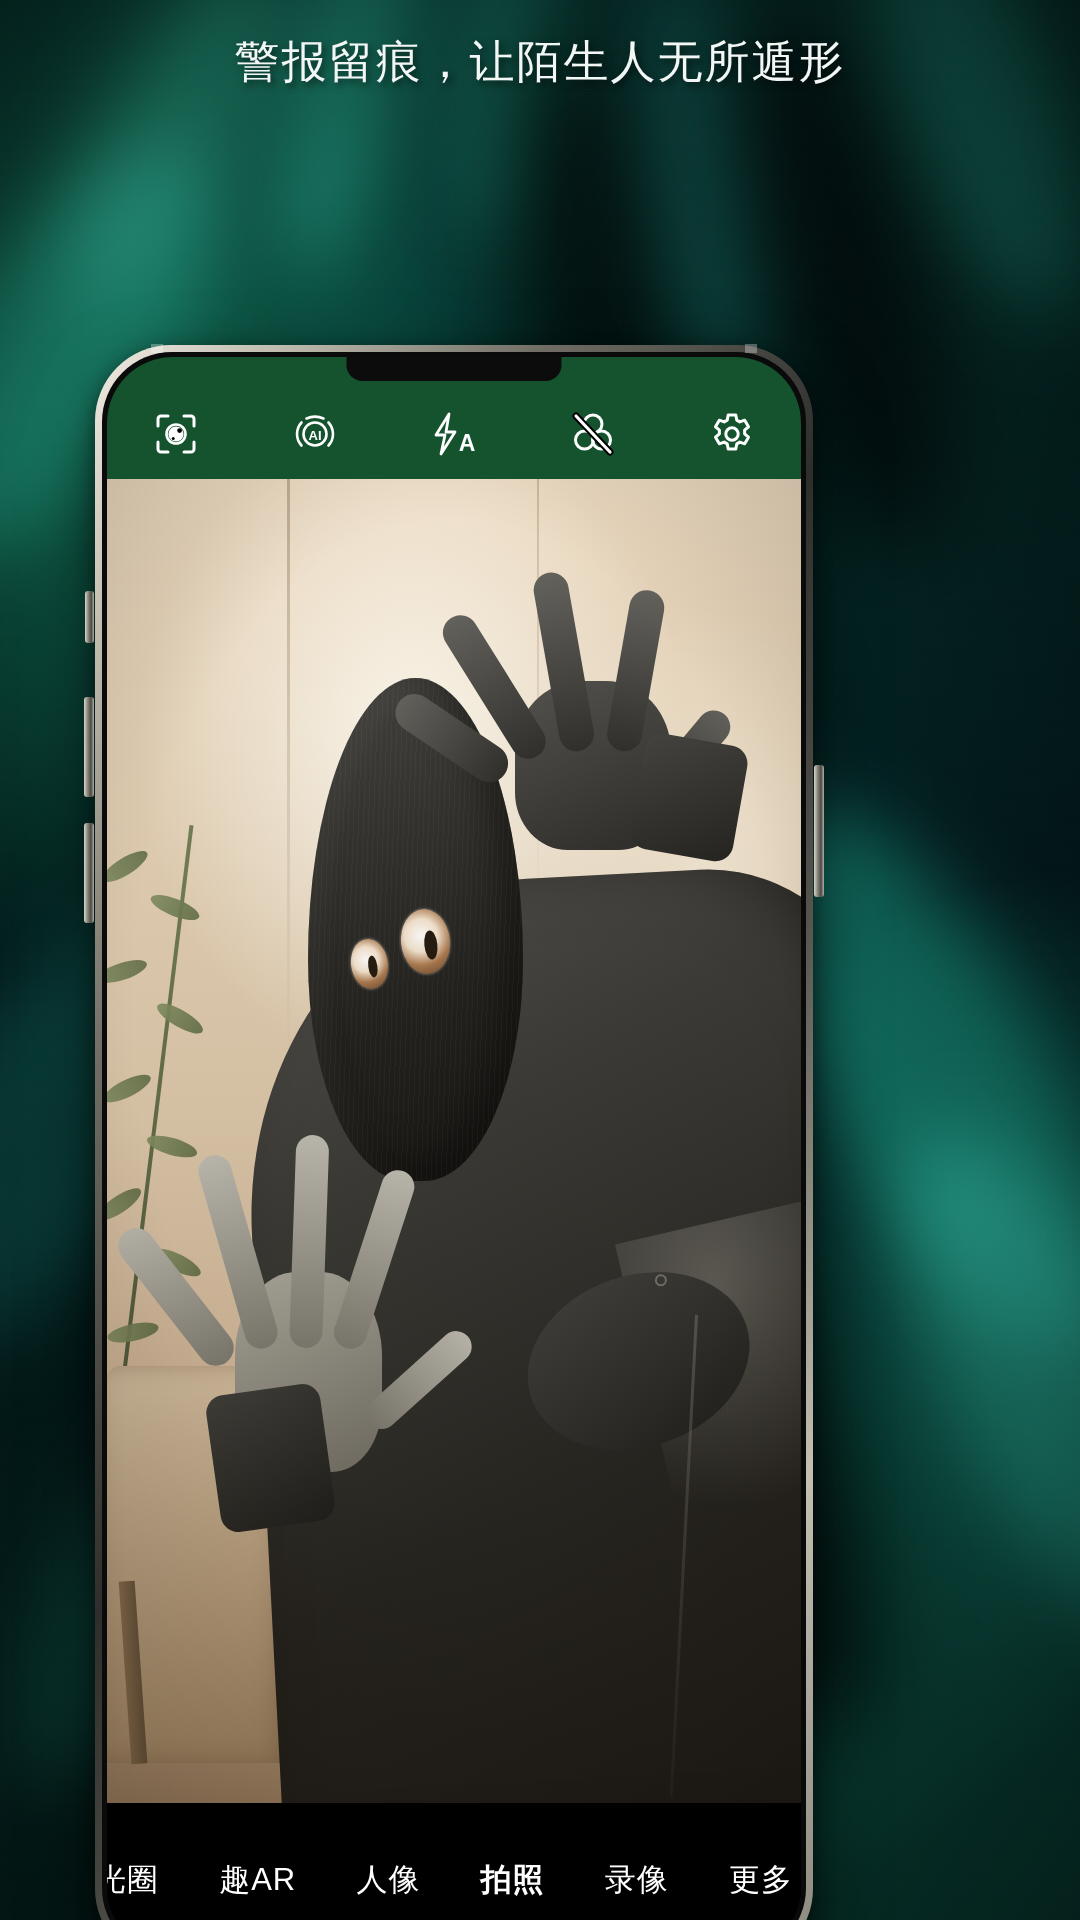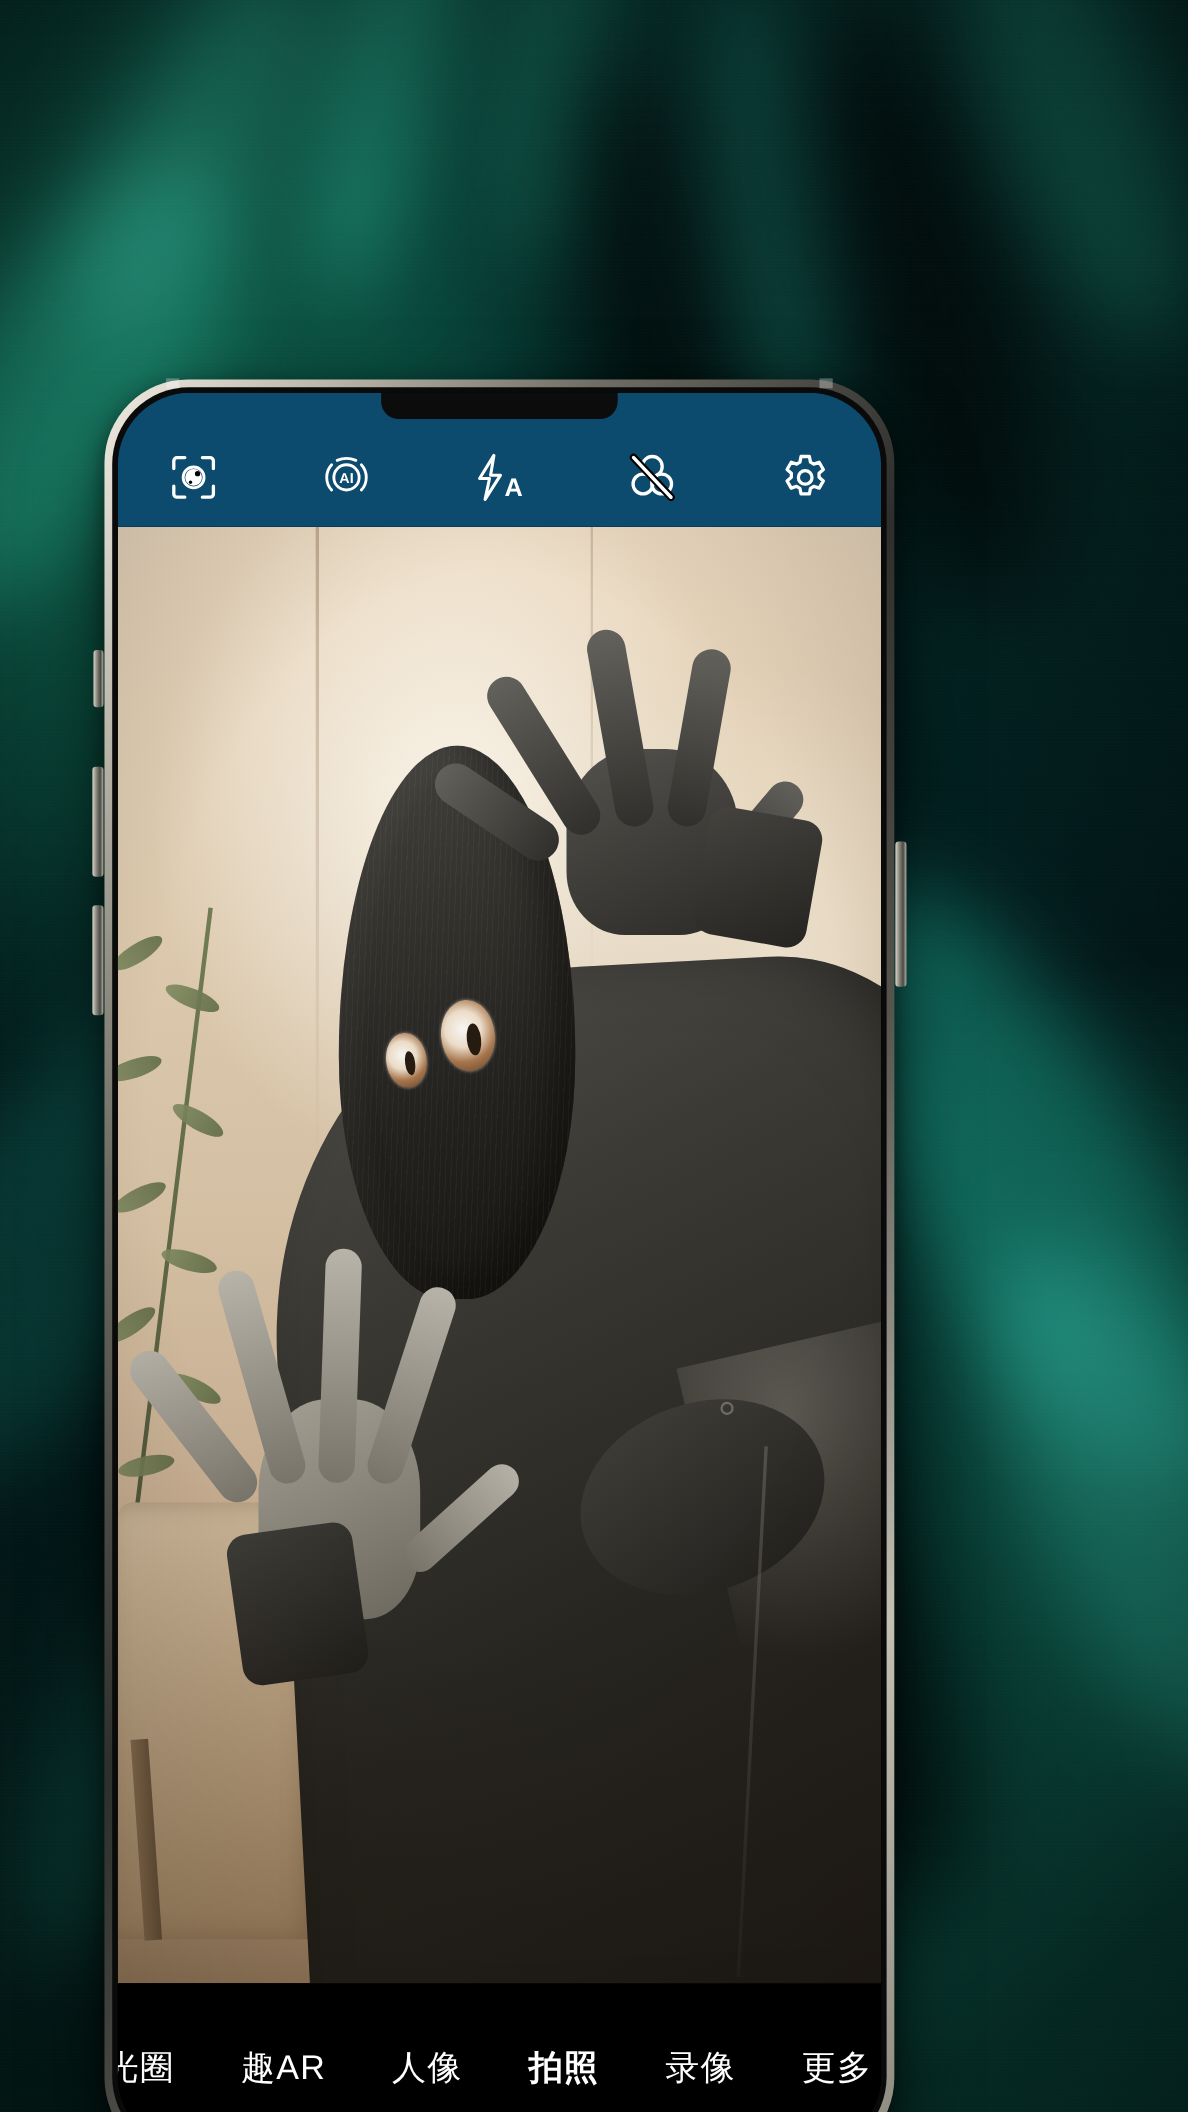--- a/index.html
+++ b/index.html
@@ -99,21 +99,21 @@
   .btn-power  { right:-11px; top:420px; width:10px; height:132px; }
   .ant {
     position:absolute; background:rgba(255,255,255,.30); z-index:4;
   }
   .ant-tr { right:56px; top:-1px; width:12px; height:9px; }
   .ant-tl { left:56px; top:-1px; width:12px; height:9px; }
 
   
   .cam-top {
     height:122px; flex:0 0 122px;
-    background:#0c4a6e;
+    background:#14532d;
     display:flex; align-items:flex-end;
     padding:0 36px 16px 36px;
     justify-content:space-between;
   }
   .cam-icon {
     width:66px; height:58px;
     display:flex; align-items:center; justify-content:center;
     color:#ffffff;
   }
   .cam-icon svg { display:block; }
@@ -292,20 +292,21 @@
   <div class="streak" style="left:76%;top:40%;width:230px;height:620px;background:#15896f;opacity:.55;transform:rotate(-30deg);"></div>
   <div class="streak" style="left:88%;top:58%;width:210px;height:540px;background:#2ab291;opacity:.48;transform:rotate(-26deg);"></div>
   <div class="streak sdark" style="left:60%;top:62%;width:200px;height:560px;background:#021317;transform:rotate(-20deg);"></div>
   <div class="streak" style="left:34%;top:82%;width:260px;height:420px;background:#127a66;opacity:.40;transform:rotate(18deg);"></div>
 
   <div class="bg-vig"></div>
   <div class="bg-grain"></div>
 </div>
 
 <div class="headings">
+  <div class="subtitle">警报留痕，让陌生人无所遁形</div>
 </div>
 
 <div class="phone">
   <div class="btn-side btn-silent"></div>
   <div class="btn-side btn-vup"></div>
   <div class="btn-side btn-vdown"></div>
   <div class="btn-side btn-power"></div>
   <div class="ant ant-tl"></div>
   <div class="ant ant-tr"></div>
 

